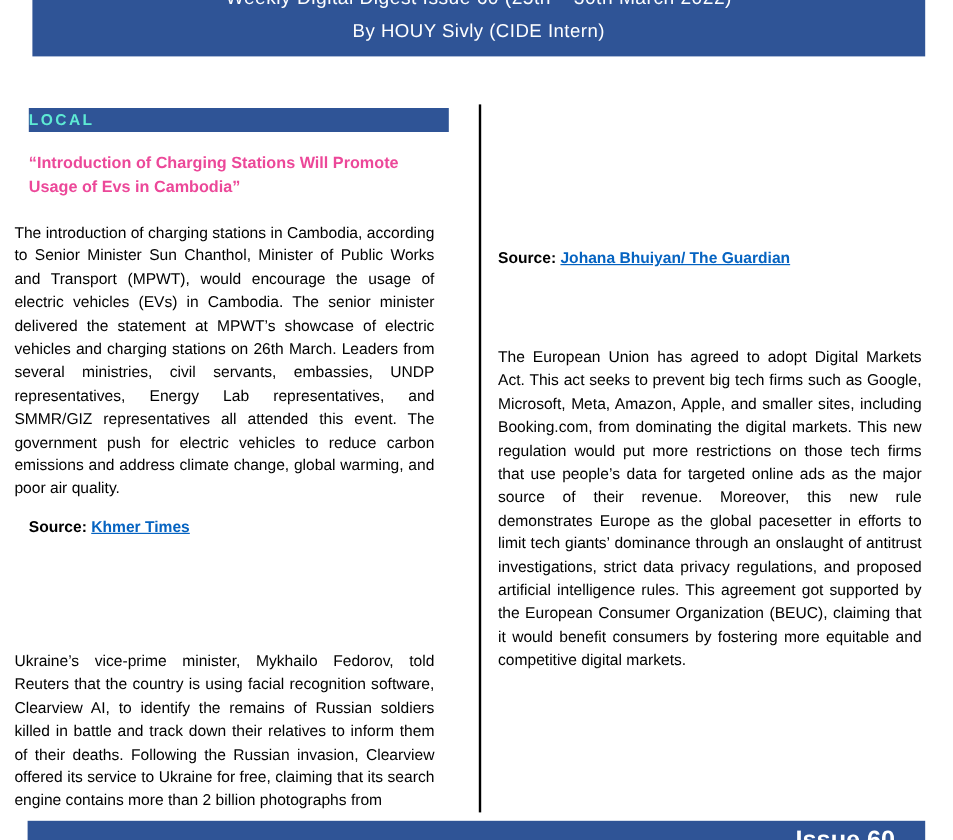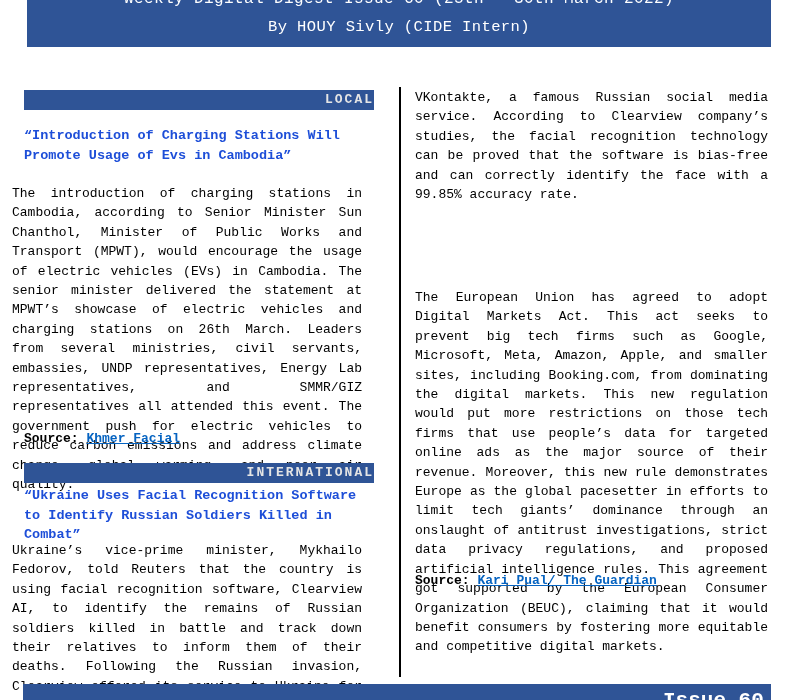--- a/index.html
+++ b/index.html
@@ -2,21 +2,21 @@
 <html style="--band-blue: #2F5496; --link-blue: #0563C1;"><head>
 <meta charset="utf-8">
 <style>
   html, body { margin: 0; padding: 0; background: #fff; }
   #page {
     position: relative;
     width: 794px;
     height: 700px;
     background: #ffffff;
     overflow: hidden;
-    font-family: Liberation Mono, monospace;
+    font-family: Liberation Sans, sans-serif;
     color: #000;
   }
   .band {
     position: absolute;
     background: var(--band-blue, #2F5496);
     color: #ffffff;
     overflow: hidden;
   }
   #header-band { left: 27px; top: 0; width: 744px; height: 47px; }
   .header-line1 {
@@ -25,28 +25,28 @@
     letter-spacing: 0.4px; white-space: nowrap;
   }
   .header-line2 {
     position: absolute; left: 0; top: 17px; width: 100%;
     text-align: center; font-size: 15.5px; line-height: 20px;
     letter-spacing: 0.4px;
   }
   .section-bar {
     position: absolute; left: 24px; width: 350px; height: 20px;
     background: var(--band-blue, #2F5496);
-    color: #e5e5e5; text-align: right;
+    color: #5eead4; text-align: left;
     font-size: 13px; line-height: 20px; font-weight: 700;
     letter-spacing: 2px;
   }
   .article-title {
     position: absolute; left: 24px; width: 350px;
     font-weight: 700; font-size: 13.5px; line-height: 19.5px;
-    text-align: left; color: #1d4ed8;
+    text-align: left; color: #ec4899;
   }
   .body-text {
     position: absolute; left: 12px; width: 350px;
     font-size: 13px; line-height: 19.4px;
     text-align: justify; color: #000;
   }
   .right-col { left: 415px !important; width: 353px !important; }
   .source-line {
     position: absolute; left: 24px; width: 350px;
     font-size: 13px; font-weight: 700; line-height: 19px;
@@ -81,41 +81,36 @@
   <div class="section-bar" style="top:90px">
     <span>LOCAL</span>
   </div>
 
   <div class="article-title" style="top:126px">“Introduction of Charging Stations Will Promote Usage of Evs in Cambodia”</div>
 
   <div class="body-text" style="top:184px">The introduction of charging stations in Cambodia, according to Senior Minister Sun Chanthol, Minister of Public Works and Transport (MPWT), would encourage the usage of electric vehicles (EVs) in Cambodia. The senior minister delivered the statement at MPWT’s showcase of electric vehicles and charging stations on 26th March. Leaders from several ministries, civil servants, embassies, UNDP representatives, Energy Lab representatives, and SMMR/GIZ representatives all attended this event. The government push for electric vehicles to reduce carbon emissions and address climate change, global warming, and poor air quality.</div>
 
   <div class="source-line" style="top:429px">
     <span>Source:</span>
-    <a class="source-link">Khmer Facial</a>
+    <a class="source-link">Khmer Times</a>
   </div>
 
-  <div class="section-bar" style="top:463px">
-    <span>INTERNATIONAL</span>
-  </div>
 
-  <div class="article-title" style="top:486px">“Ukraine Uses Facial Recognition Software to Identify Russian Soldiers Killed in Combat”</div>
 
   <div class="body-text" style="top:541px">Ukraine’s vice-prime minister, Mykhailo Fedorov, told Reuters that the country is using facial recognition software, Clearview AI, to identify the remains of Russian soldiers killed in battle and track down their relatives to inform them of their deaths. Following the Russian invasion, Clearview offered its service to Ukraine for free, claiming that its search engine contains more than 2 billion photographs from</div>
 
   <div id="column-divider"></div>
 
-  <div class="body-text right-col" style="top:88px">VKontakte, a famous Russian social media service. According to Clearview company’s studies, the facial recognition technology can be proved that the software is bias-free and can correctly identify the face with a 99.85% accuracy rate.</div>
 
+  <div class="source-line right-col" style="top:205px">
+    <span>Source:</span>
+    <a class="source-link">Johana Bhuiyan/ The Guardian</a>
+  </div>
 
 
   <div class="body-text right-col" style="top:288px">The European Union has agreed to adopt Digital Markets Act. This act seeks to prevent big tech firms such as Google, Microsoft, Meta, Amazon, Apple, and smaller sites, including Booking.com, from dominating the digital markets. This new regulation would put more restrictions on those tech firms that use people’s data for targeted online ads as the major source of their revenue. Moreover, this new rule demonstrates Europe as the global pacesetter in efforts to limit tech giants’ dominance through an onslaught of antitrust investigations, strict data privacy regulations, and proposed artificial intelligence rules. This agreement got supported by the European Consumer Organization (BEUC), claiming that it would benefit consumers by fostering more equitable and competitive digital markets.</div>
 
-  <div class="source-line right-col" style="top:571px">
-    <span>Source:</span>
-    <a class="source-link">Kari Pual/ The Guardian</a>
-  </div>
 
   <div id="footer-band" class="band">
     <div class="footer-text">Issue 60</div>
   </div>
 
 </div>
 
 </body></html>

